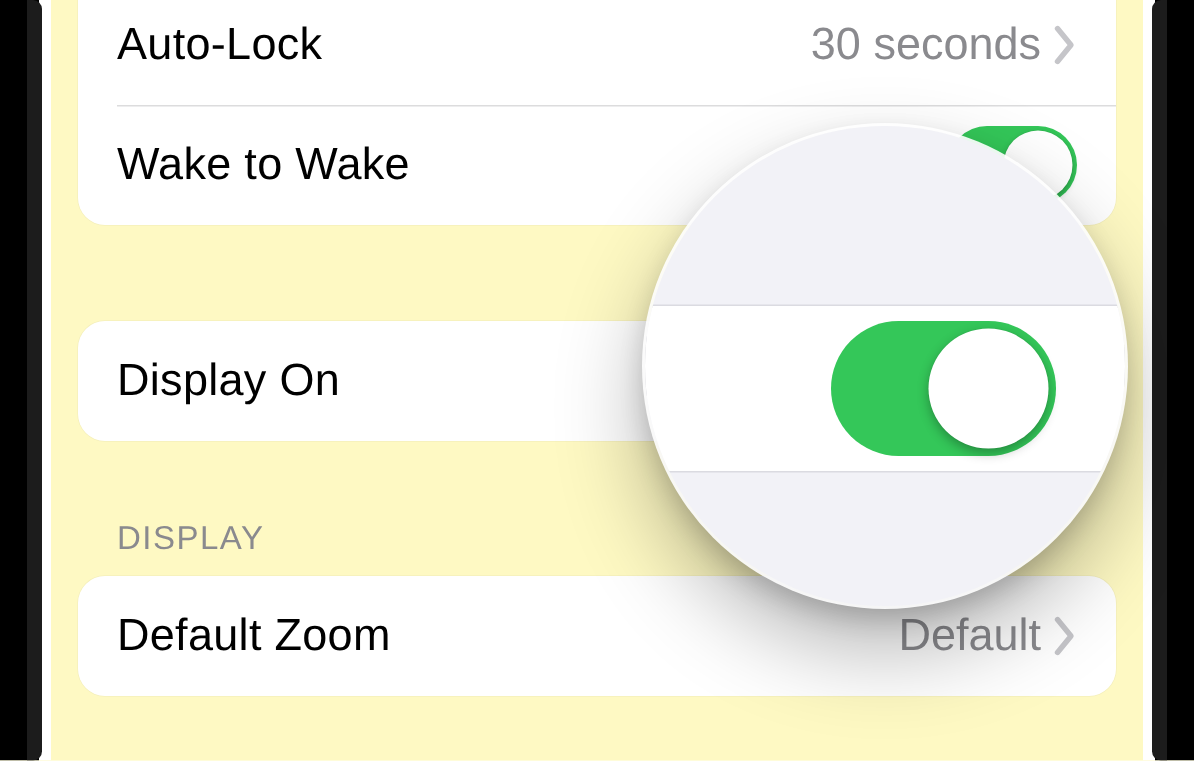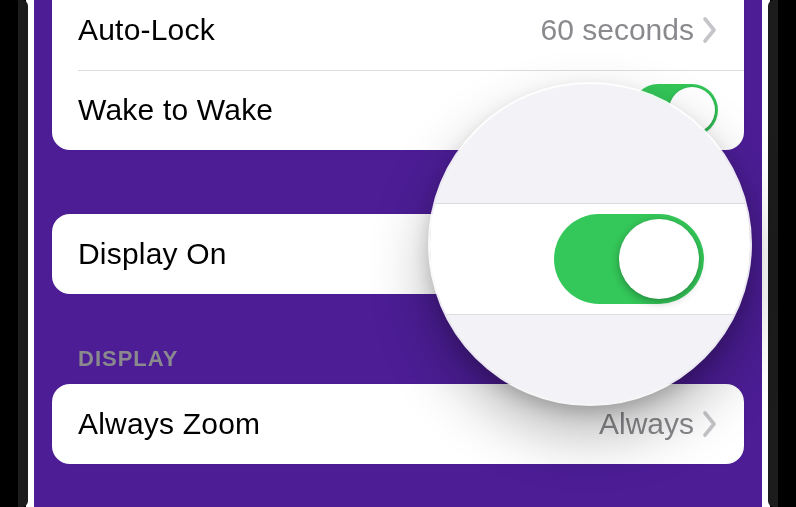--- a/index.html
+++ b/index.html
@@ -16,21 +16,21 @@
   .bezel-left { left:0; }
   .bezel-right { right:0; }
   .bezel-left::after, .bezel-right::after{
     content:""; position:absolute; top:0; bottom:0; width:10px; background:#1c1c1c;
   }
   .bezel-left::after{ right:-2px; border-radius:0 6px 6px 0; }
   .bezel-right::after{ left:-2px; border-radius:6px 0 0 6px; }
 
   .screen {
     position:absolute; left:34px; right:34px; top:0; bottom:0;
-    background:#4c1d95;
+    background:#fef9c3;
     overflow:hidden;
   }
 
   .group {
     background:#ffffff;
     border-radius:18px;
     margin:0 18px;
     box-shadow: 0 0 0 0.5px rgba(0,0,0,0.04);
     overflow:hidden;
   }
@@ -60,21 +60,21 @@
   }
   .toggle.on { background:#34c759; }
   .toggle .knob{
     position:absolute; top:3px; width:46px; height:46px; border-radius:50%;
     background:#fff; box-shadow:0 2px 4px rgba(0,0,0,0.25), 0 0 0 0.5px rgba(0,0,0,0.04);
   }
   .toggle.on .knob{ right:3px; }
 
   .section-header{
     font-size:22px; letter-spacing:1px; color:#8a8a8e;
-    margin:52px 44px 12px 44px; text-transform:uppercase;font-weight:bold;
+    margin:52px 44px 12px 44px; text-transform:uppercase;
   }
 
   .spacer { height:64px; }
 
   
   .magnifier{
     position:absolute;
     left:430px; top:84px;
     width:320px; height:320px;
     border-radius:50%;
@@ -104,21 +104,21 @@
 <body>
 
 <div class="bezel-left"></div>
 <div class="bezel-right"></div>
 
 <div class="screen">
 
   <div class="group top">
     <div class="row">
       <span class="label">Auto-Lock</span>
-      <span class="value">60 seconds</span>
+      <span class="value">30 seconds</span>
       <span class="chevron">
         <svg viewBox="0 0 16 28">
             <path d="M3 3 L12 14 L3 25"></path>
           </svg>
       </span>
     </div>
     <div class="row">
       <span class="label">Wake to Wake</span>
       <span class="toggle on">
         <span class="knob"></span>
@@ -134,22 +134,22 @@
       <span class="toggle on">
         <span class="knob"></span>
       </span>
     </div>
   </div>
 
   <div class="section-header">DISPLAY</div>
 
   <div class="group">
     <div class="row">
-      <span class="label">Always Zoom</span>
-      <span class="value">Always</span>
+      <span class="label">Default Zoom</span>
+      <span class="value">Default</span>
       <span class="chevron">
         <svg viewBox="0 0 16 28">
             <path d="M3 3 L12 14 L3 25"></path>
           </svg>
       </span>
     </div>
   </div>
 
 </div>
 

